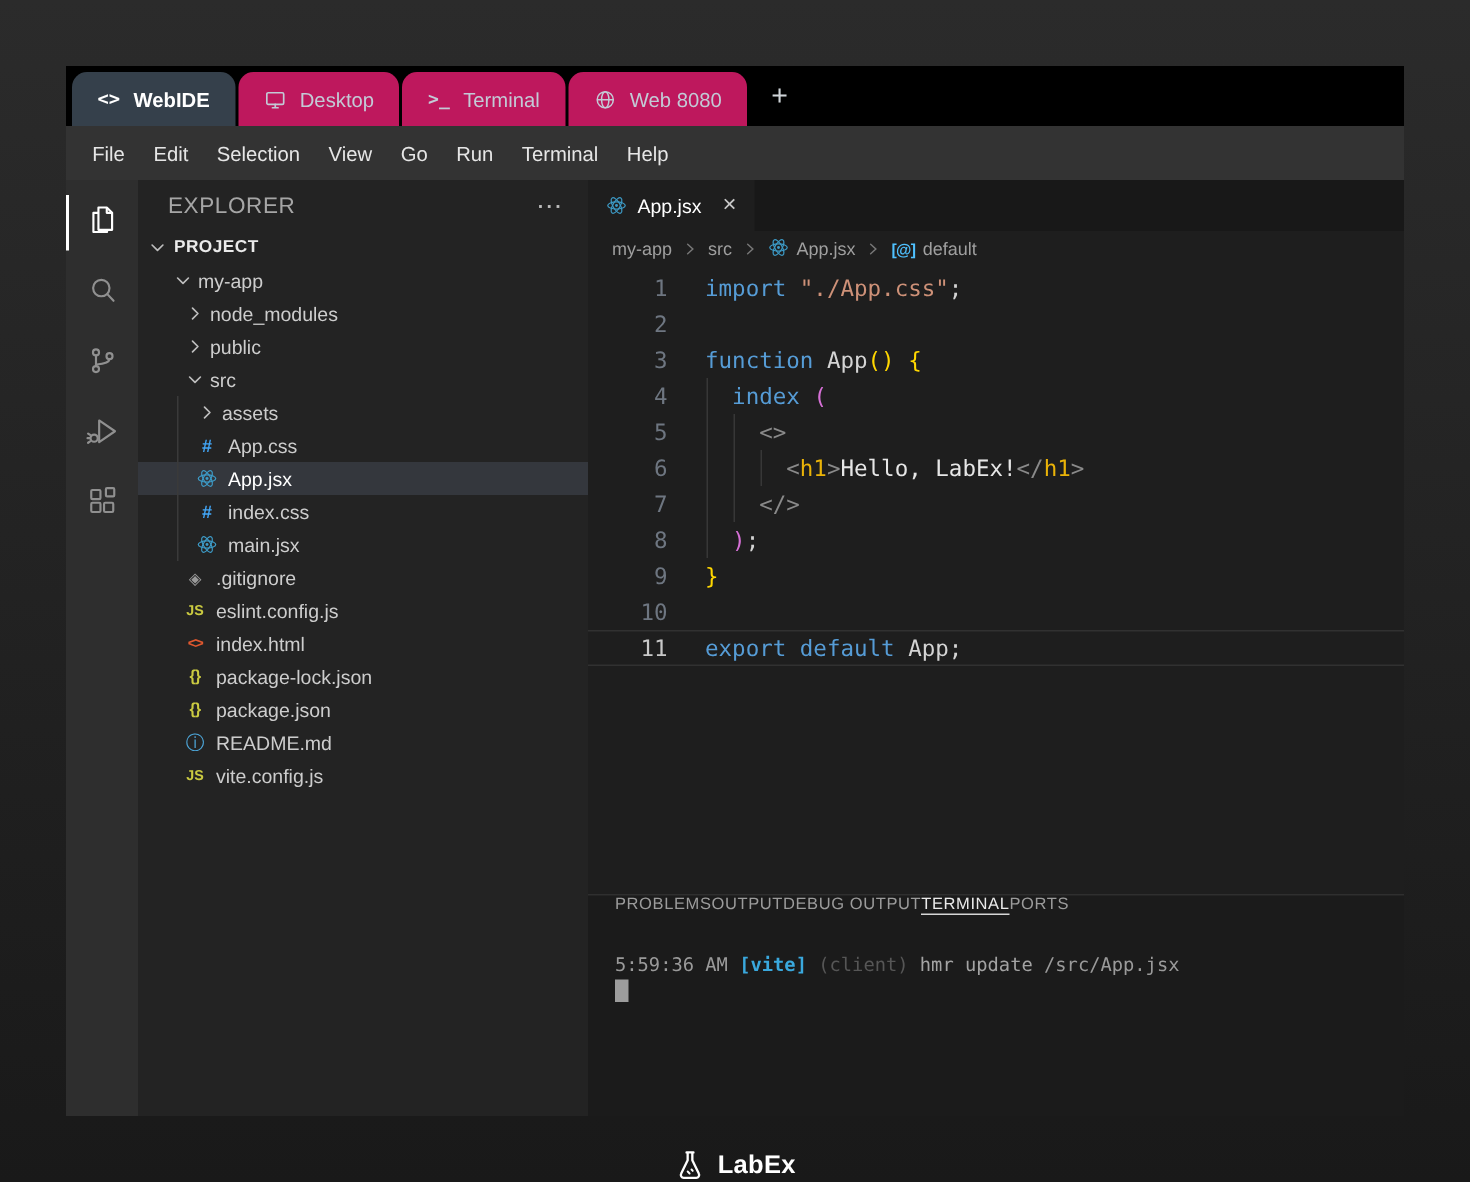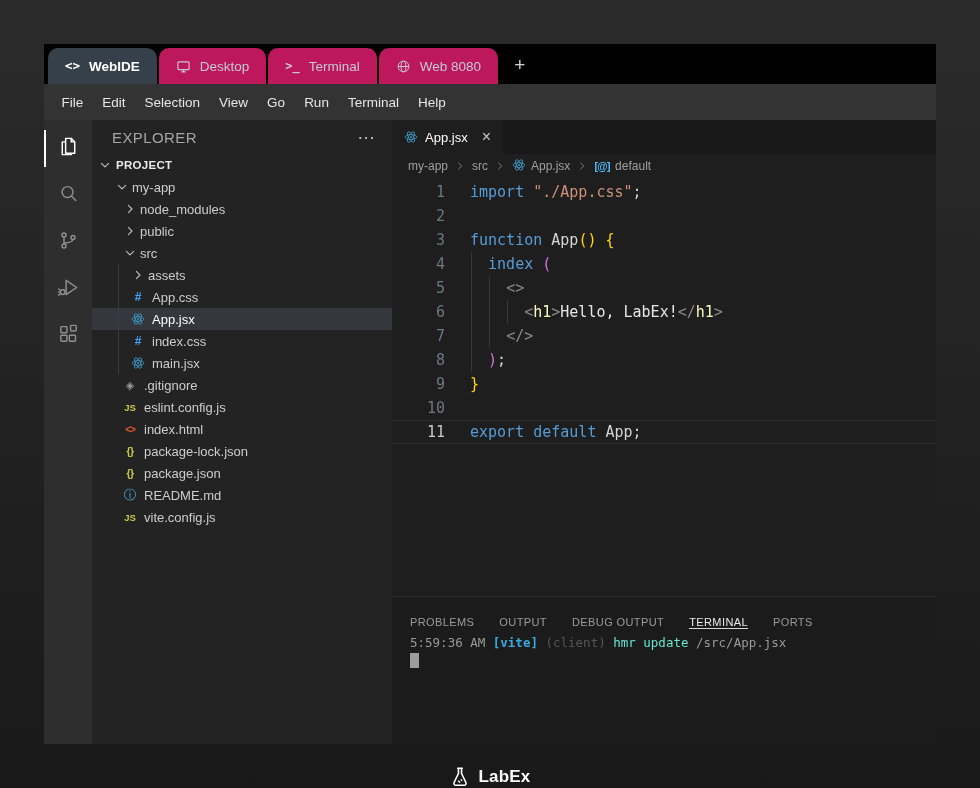--- a/index.html
+++ b/index.html
@@ -60,27 +60,27 @@
   .cline.current{box-shadow:inset 0 1px 0 #313131,inset 0 -1px 0 #313131}
   .cline.current .lnum{color:#c9c9c9}
   .lnum{width:53px;text-align:right;color:#6e7681;flex:none}
   .lcontent{margin-left:25px;white-space:pre}
   .iguide{position:absolute;width:1px;background:#373737}
   .tk-kw{color:#569cd6}
   .tk-str{color:#ce9178}
   .tk-b1{color:#ffd700}
   .tk-b2{color:#d670d6}
   .tk-pn{color:#8a8a8a}
-  .tk-tag{color:#fef9c3}
+  .tk-tag{color:#eab308}
   .tk-pl{color:#d4d4d4}
   .tk-txt{color:#e6e6e6}
 
   
   .panel{height:148px;flex:none;border-top:1px solid #2f2f2f;background:#1b1b1b;display:flex;flex-direction:column}
-  .panel-tabs{height:32px;flex:none;display:flex;align-items:flex-end;gap:25px;padding-left:18px}
+  .panel-tabs{height:32px;flex:none;display:flex;align-items:flex-start;padding-left:18px}
   .ptab{display:flex;align-items:center;font-size:11px;letter-spacing:.4px;color:#9b9b9b;border-bottom:1px solid transparent;white-space:nowrap}
   .ptab.active{color:#eaeaea;border-bottom-color:#d7d7d7}
   .terminal{padding:5px 0 0 18px;font-family:"DejaVu Sans Mono","Liberation Mono",monospace;font-size:12.5px;line-height:17px}
   .cursor{width:9px;height:15px;background:#9d9d9d;margin-top:2px}
 
   
   .footer{position:absolute;left:0;right:0;bottom:0;display:flex;align-items:center;justify-content:center;gap:7px}
   .flask{display:inline-flex;align-items:center}
   .footer-text{color:#fff;font-size:17px;font-weight:600;letter-spacing:.2px}
 </style>
@@ -424,21 +424,21 @@
 
         <div class="panel">
           <div class="panel-tabs" id="panelTabs">
               <div class="ptab">PROBLEMS</div>
               <div class="ptab">OUTPUT</div>
               <div class="ptab">DEBUG OUTPUT</div>
               <div class="ptab active">TERMINAL</div>
               <div class="ptab">PORTS</div>
             </div>
           <div class="terminal">
-            <div class="tline" id="termLine"><span style="color: rgb(154, 154, 154);">5:59:36 AM </span><span style="color: rgb(58, 168, 221); font-weight: 700;">[vite] </span><span style="color: rgb(86, 86, 86);">(client) </span><span style="color: #5eead4;">hmr update </span><span style="color: rgb(154, 154, 154);">/src/App.jsx</span></div>
+            <div class="tline" id="termLine"><span style="color: rgb(154, 154, 154);">5:59:36 AM </span><span style="color: rgb(58, 168, 221); font-weight: 700;">[vite] </span><span style="color: rgb(86, 86, 86);">(client) </span><span style="color: #a3a3a3;">hmr update </span><span style="color: rgb(154, 154, 154);">/src/App.jsx</span></div>
             <div class="cursor"></div>
           </div>
         </div>
       </div>
     </div>
   </div>
 
   <div class="footer">
     <span class="flask">
       <svg width="22" height="22" viewBox="0 0 24 24" fill="none" stroke="#ffffff" stroke-width="1.7" stroke-linecap="round" stroke-linejoin="round">

